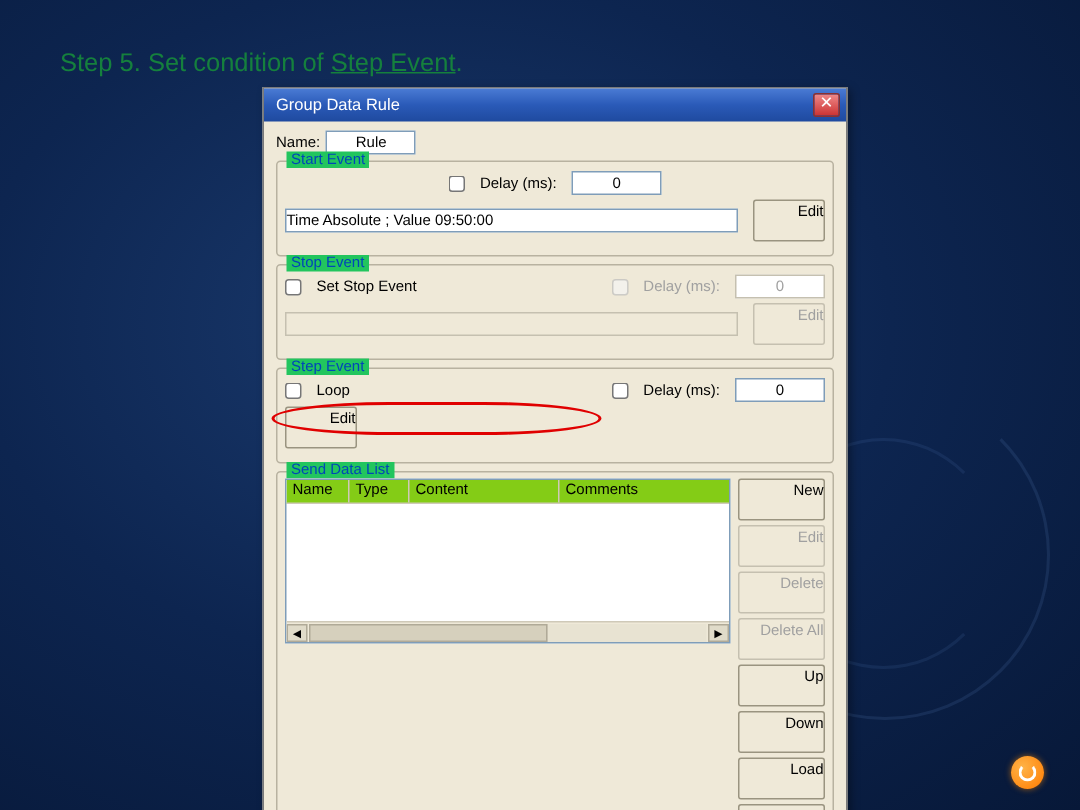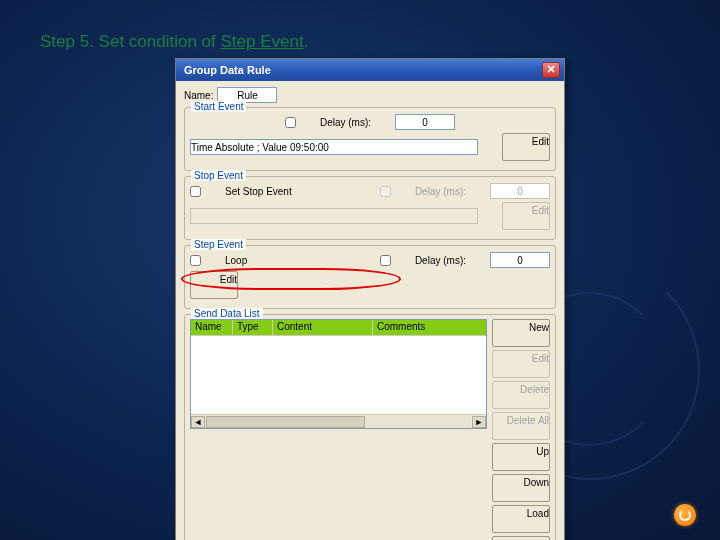--- a/index.html
+++ b/index.html
@@ -82,21 +82,21 @@
     box-shadow: 2px 2px 6px rgba(0,0,0,0.4);
   }
   .titlebar {
     height: 22px;
     background: linear-gradient(#4a7bd4, #2a5ab8 50%, #1f4a9f);
     display: flex;
     align-items: center;
     justify-content: space-between;
     padding: 0 4px 0 8px;
     color: #fff;
-    font-weight: bold;
+    font-weight: normal;
     font-size: 11px;
   }
   .close-btn {
     width: 18px;
     height: 16px;
     background: linear-gradient(#e88, #c33);
     border: 1px solid #8b3030;
     border-radius: 2px;
     color: #fff;
     font-size: 11px;
@@ -121,29 +121,29 @@
     border: 1px solid #b8b2a0;
     border-radius: 3px;
     padding: 4px 5px 6px 5px;
     margin-bottom: 5px;
     position: relative;
   }
   .fieldset-title {
     position: absolute;
     top: -7px;
     left: 6px;
-    background: #ffffff;
+    background: #22c55e;
     padding: 0 3px;
     font-size: 10px;
     color: #0046b8;
   }
   .inner-row {
     display: flex;
     align-items: center;
-    gap: 24px;
+    gap: 10px;
     margin-top: 2px;
     margin-bottom: 3px;
   }
   .cb { width: 11px; height: 11px; }
   .value-box {
     flex: 1;
     background: #fff;
     border: 1px solid #7f9db9;
     height: 16px;
     font-size: 10px;

